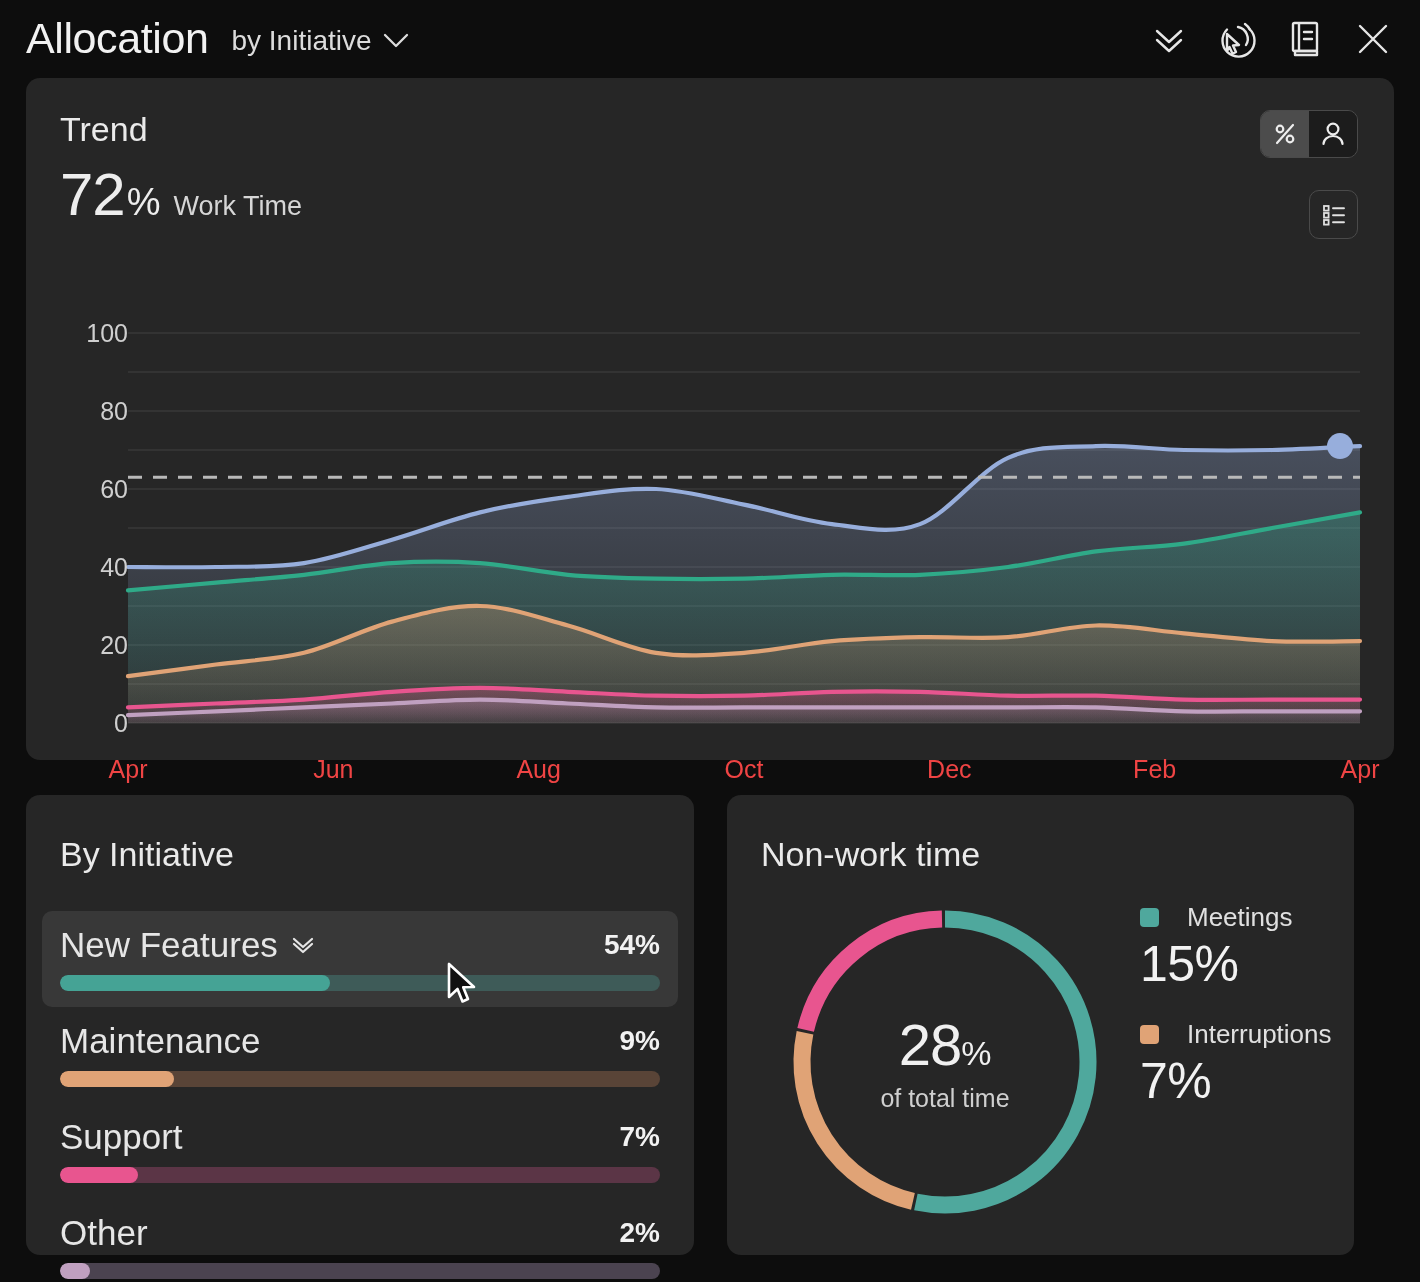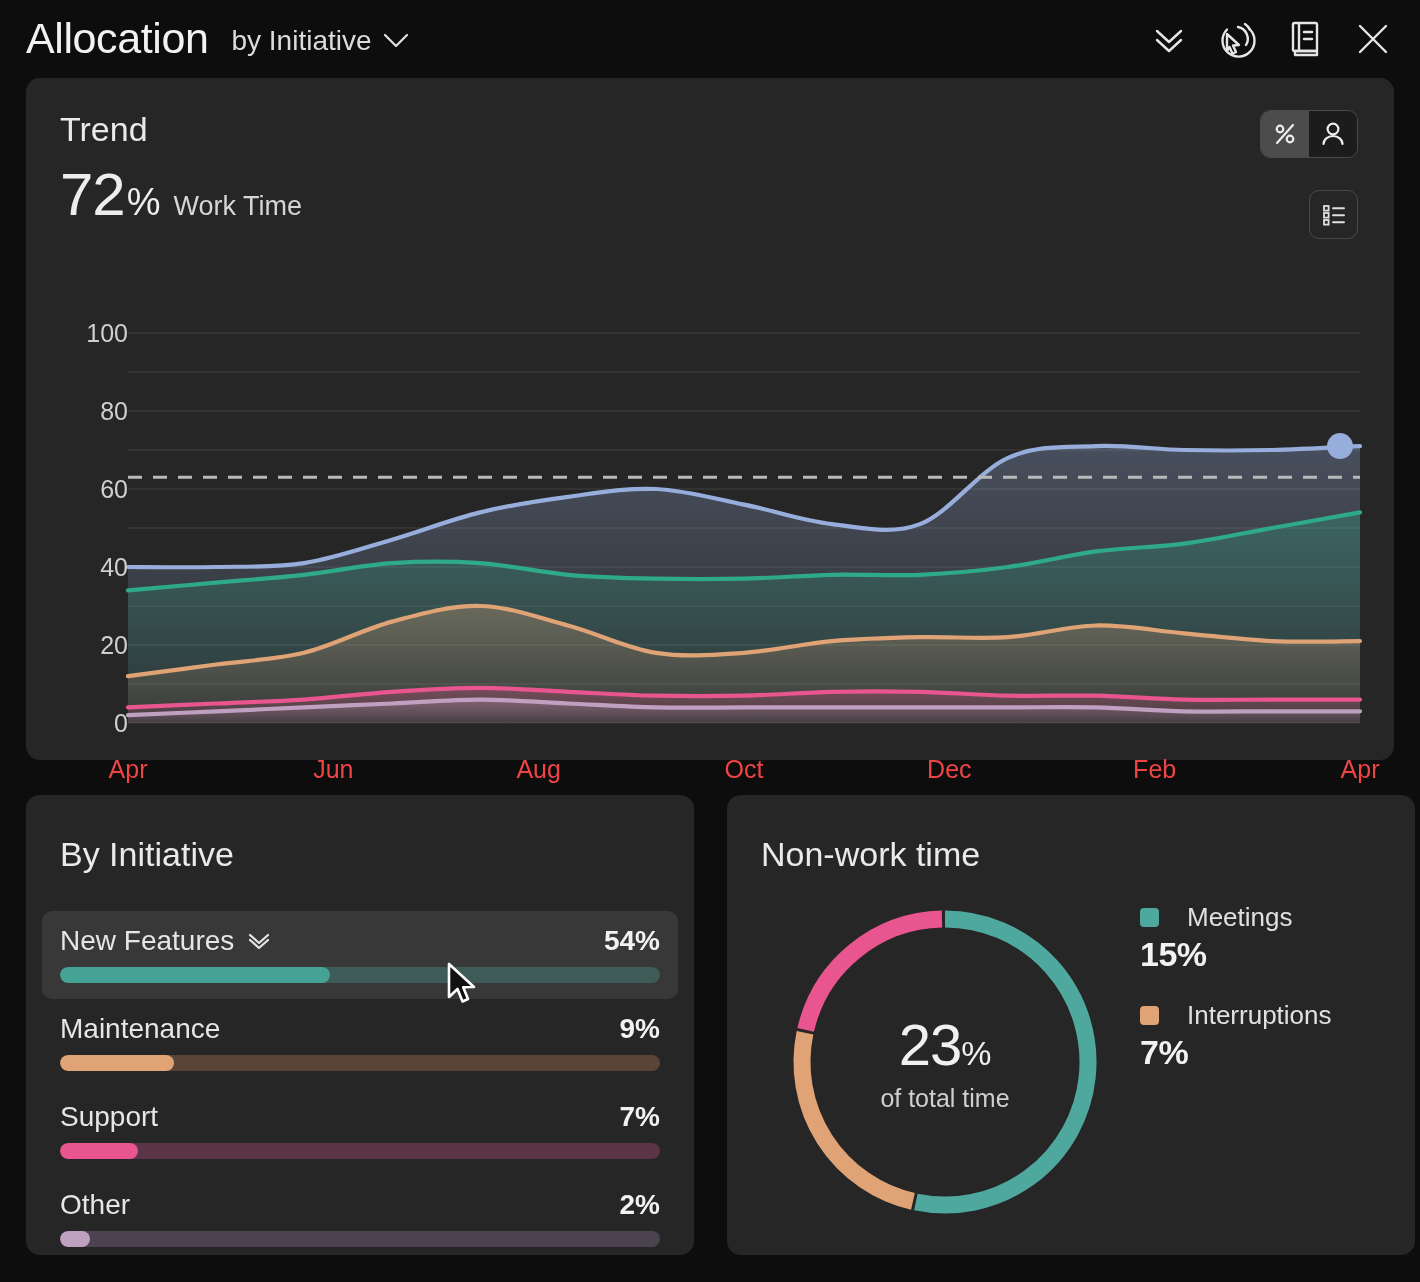--- a/index.html
+++ b/index.html
@@ -28,21 +28,21 @@
   .subtitle { font-size: 28px; color: #dcdcdc; font-weight: 300; }
   .topicons { margin-left: auto; display: flex; align-items: center; gap: 26px; }
   .icbtn { width: 42px; height: 42px; display: flex; align-items: center;
            justify-content: center; cursor: pointer; }
   svg { display: block; overflow: visible; }
 
   
   .card { background: #262626; border-radius: 14px; position: absolute; }
   #trend-card { left: 26px; top: 78px; width: 1368px; height: 682px; }
   #init-card  { left: 26px; top: 795px; width: 668px; height: 460px; }
-  #nonwork-card { left: 727px; top: 795px; width: 688px; height: 460px; }
+  #nonwork-card { left: 727px; top: 795px; width: 627px; height: 460px; }
 
   .card-title { font-size: 34px; color: #eaeaea; font-weight: 400; }
 
   
   #trend-card .hdr { position: absolute; left: 34px; top: 32px; }
   .bignum { margin-top: 16px; display: flex; align-items: baseline; }
   .bignum .n { font-size: 60px; color: #ededed; font-weight: 300; line-height: 1; letter-spacing: -1px;}
   .bignum .pct { font-size: 38px; color: #ededed; font-weight: 300; margin-left: 2px;}
   .bignum .lbl { font-size: 27px; color: #d6d6d6; font-weight: 300; margin-left: 13px;}
 
@@ -70,41 +70,41 @@
           right: 1232px; transform: translateY(-50%); white-space: nowrap; }
   .xlab { position: absolute; font-size: 25px; color: #ef4444; font-weight: 300;
           top: 432px; transform: translateX(-50%); }
 
   
   #init-card .card-title { position: absolute; left: 34px; top: 40px; }
   .rows { position: absolute; left: 16px; top: 116px; width: 636px; }
   .row { padding: 14px 18px 16px 18px; border-radius: 10px; }
   .row.sel { background: #383838; }
   .row-top { display: flex; align-items: center; }
-  .row-name { font-size: 28px; color: #e6e6e6; font-weight: 300; }
+  .row-name { font-size: 35px; color: #e6e6e6; font-weight: 300; }
   .row-val  { margin-left: auto; font-size: 28px; color: #f2f2f2; font-weight: 600; }
   .track { margin-top: 10px; height: 16px; border-radius: 8px; position: relative; overflow: hidden;}
   .fill  { position: absolute; left: 0; top: 0; bottom: 0; border-radius: 8px; }
 
   
   #nonwork-card .card-title { position: absolute; left: 34px; top: 40px; }
   .donut-wrap { position: absolute; left: 48px; top: 107px; width: 340px; height: 320px; }
   .donut-center { position: absolute; inset: 0; display: flex; flex-direction: column;
                   align-items: center; justify-content: center; }
   .dc-top { display: flex; align-items: baseline; }
   .dc-n { font-size: 58px; color: #f0f0f0; font-weight: 300; letter-spacing: -1px;}
   .dc-p { font-size: 34px; color: #f0f0f0; font-weight: 300; }
   .dc-sub { font-size: 25px; color: #cfcfcf; font-weight: 300; margin-top: 6px;}
 
   .legend { position: absolute; left: 413px; top: 107px; width: 230px; }
   .leg-item { margin-bottom: 26px; }
   .leg-top { display: flex; align-items: center; gap: 28px; }
   .leg-sw { width: 19px; height: 19px; border-radius: 4px; }
   .leg-name { font-size: 26px; color: #e0e0e0; font-weight: 300; }
-  .leg-val { font-size: 34px; color: #f2f2f2; font-weight: 700; margin-top: 2px; letter-spacing: -0.5px;}
+  .leg-val { font-size: 50px; color: #f2f2f2; font-weight: 400; margin-top: 2px; letter-spacing: -0.5px;}
 
   
   #cursor { position: absolute; left: 447px; top: 962px; pointer-events: none; }
 </style>
 </head>
 <body>
 
 <div class="topbar">
   <div class="title">Allocation</div>
   <div class="subtitle-wrap">
@@ -302,21 +302,21 @@
   <div class="card-title">Non-work time</div>
 
   <div class="donut-wrap">
     <svg id="donut-svg" width="340" height="320" viewBox="0 0 340 320">
         <path d="M170,17 A143,143 0 1 1 140.85479480977247,299.99841789970174" stroke="#4fa89d" stroke-width="17" fill="none"></path>
         <path d="M137.92928118423848,299.35734280848055 A143,143 0 0 1 30.001582100298265,130.85479480977241" stroke="#e0a376" stroke-width="17" fill="none"></path>
         <path d="M30.642657191519476,127.92928118423849 A143,143 0 0 1 167.00523395668,17.031362263097094" stroke="#e8558f" stroke-width="17" fill="none"></path>
       </svg>
     <div class="donut-center">
       <div class="dc-top">
-        <span class="dc-n">23</span>
+        <span class="dc-n">28</span>
         <span class="dc-p">%</span>
       </div>
       <div class="dc-sub">of total time</div>
     </div>
   </div>
 
   <div class="legend" id="donut-legend">
       <div class="leg-item">
         <div class="leg-top">
           <span class="leg-sw" style="background: rgb(79, 168, 157);"></span>

